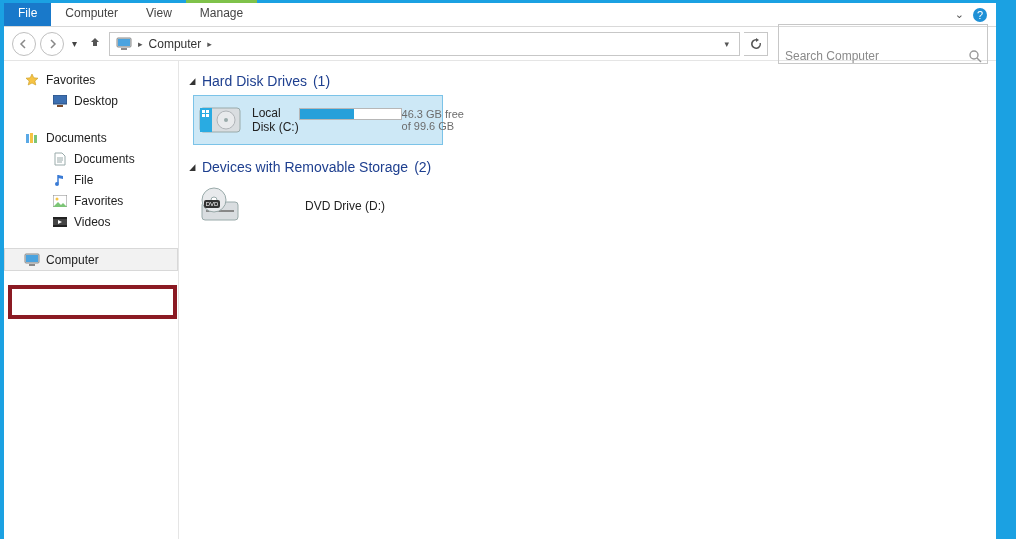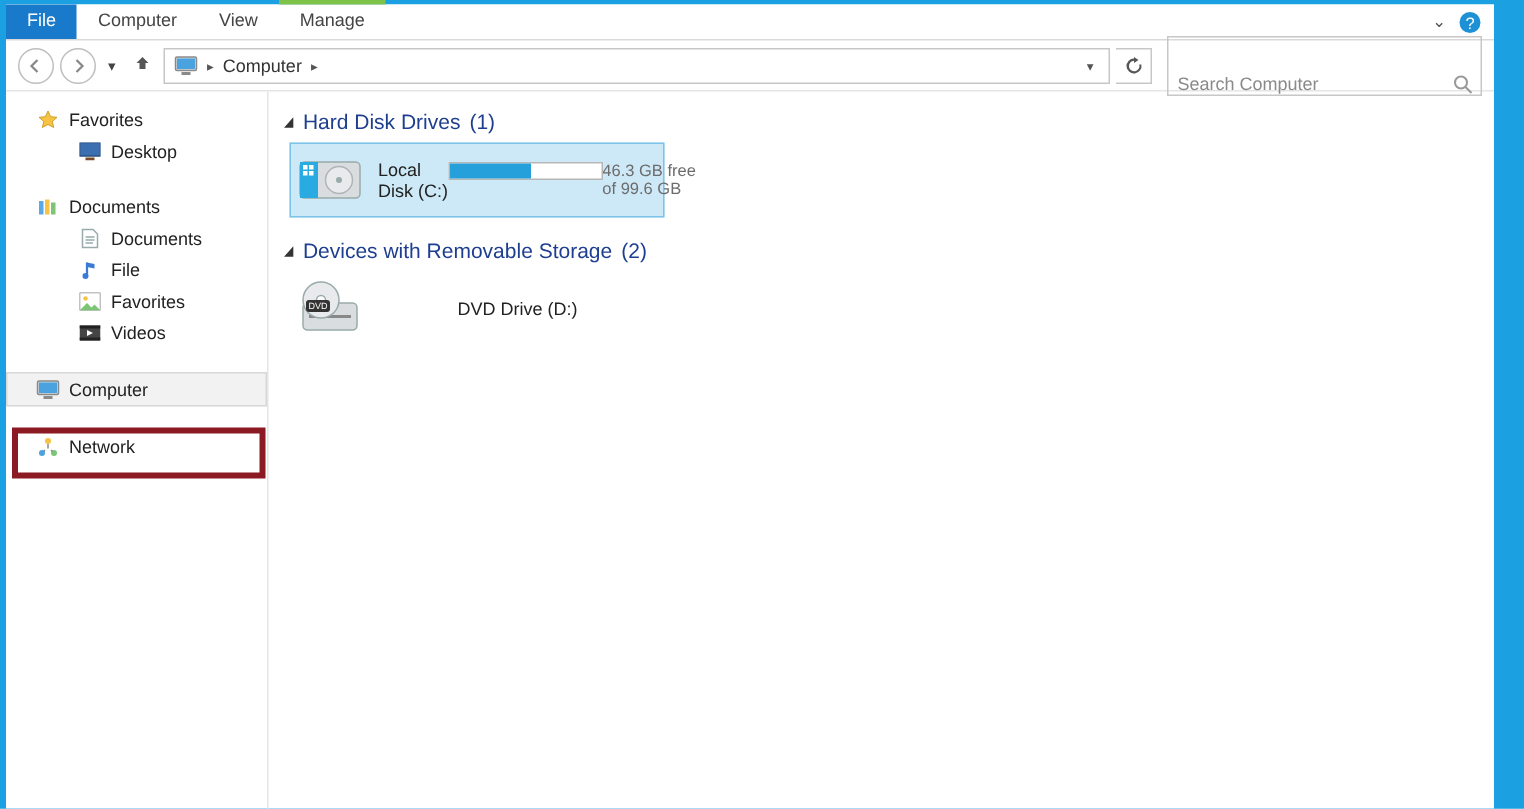--- a/index.html
+++ b/index.html
@@ -262,33 +262,20 @@
             <svg width="16" height="14" viewBox="0 0 16 14">
                 <rect x="1" y="1" width="14" height="9" rx="1" fill="#cfd8dc" stroke="#8a8a8a"></rect>
                 <rect x="2" y="2" width="12" height="7" fill="#4aa3df"></rect>
                 <rect x="5" y="11" width="6" height="2" fill="#8a8a8a"></rect>
               </svg>
           </span>
           <span>Computer</span>
         </div>
       </div>
 
-      <div class="group">
-        <div class="np-item root">
-          <span class="iconbox">
-            <svg width="14" height="14" viewBox="0 0 14 14">
-                <circle cx="3" cy="11" r="2" fill="#4aa3df"></circle>
-                <circle cx="11" cy="11" r="2" fill="#7cc576"></circle>
-                <circle cx="7" cy="3" r="2" fill="#f6c344"></circle>
-                <path d="M7 5v3M5 9l-1 1M9 9l1 1" stroke="#888"></path>
-              </svg>
-          </span>
-          <span>Network</span>
-        </div>
-      </div>
 
       <div class="highlight-frame"></div>
     </div>
 
     <div class="content">
 
       <div class="cgroup-head">
         <span class="tri">◢</span>
         <span>Hard Disk Drives</span>
         <span class="count">(1)</span>

